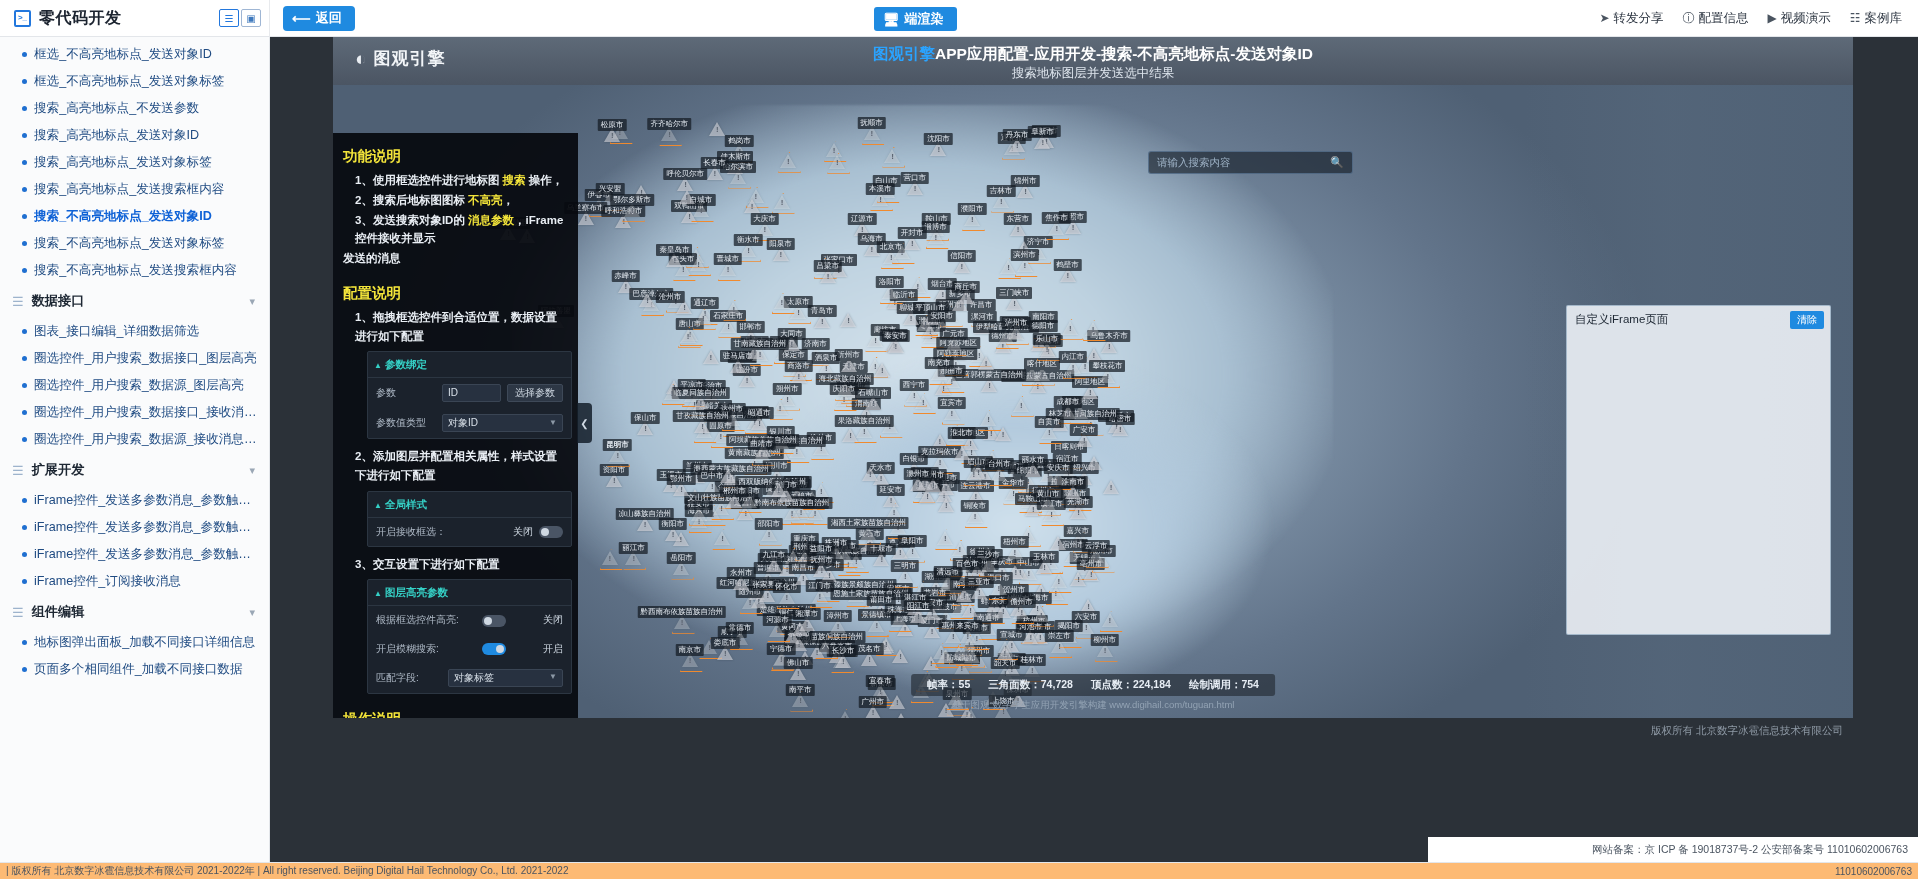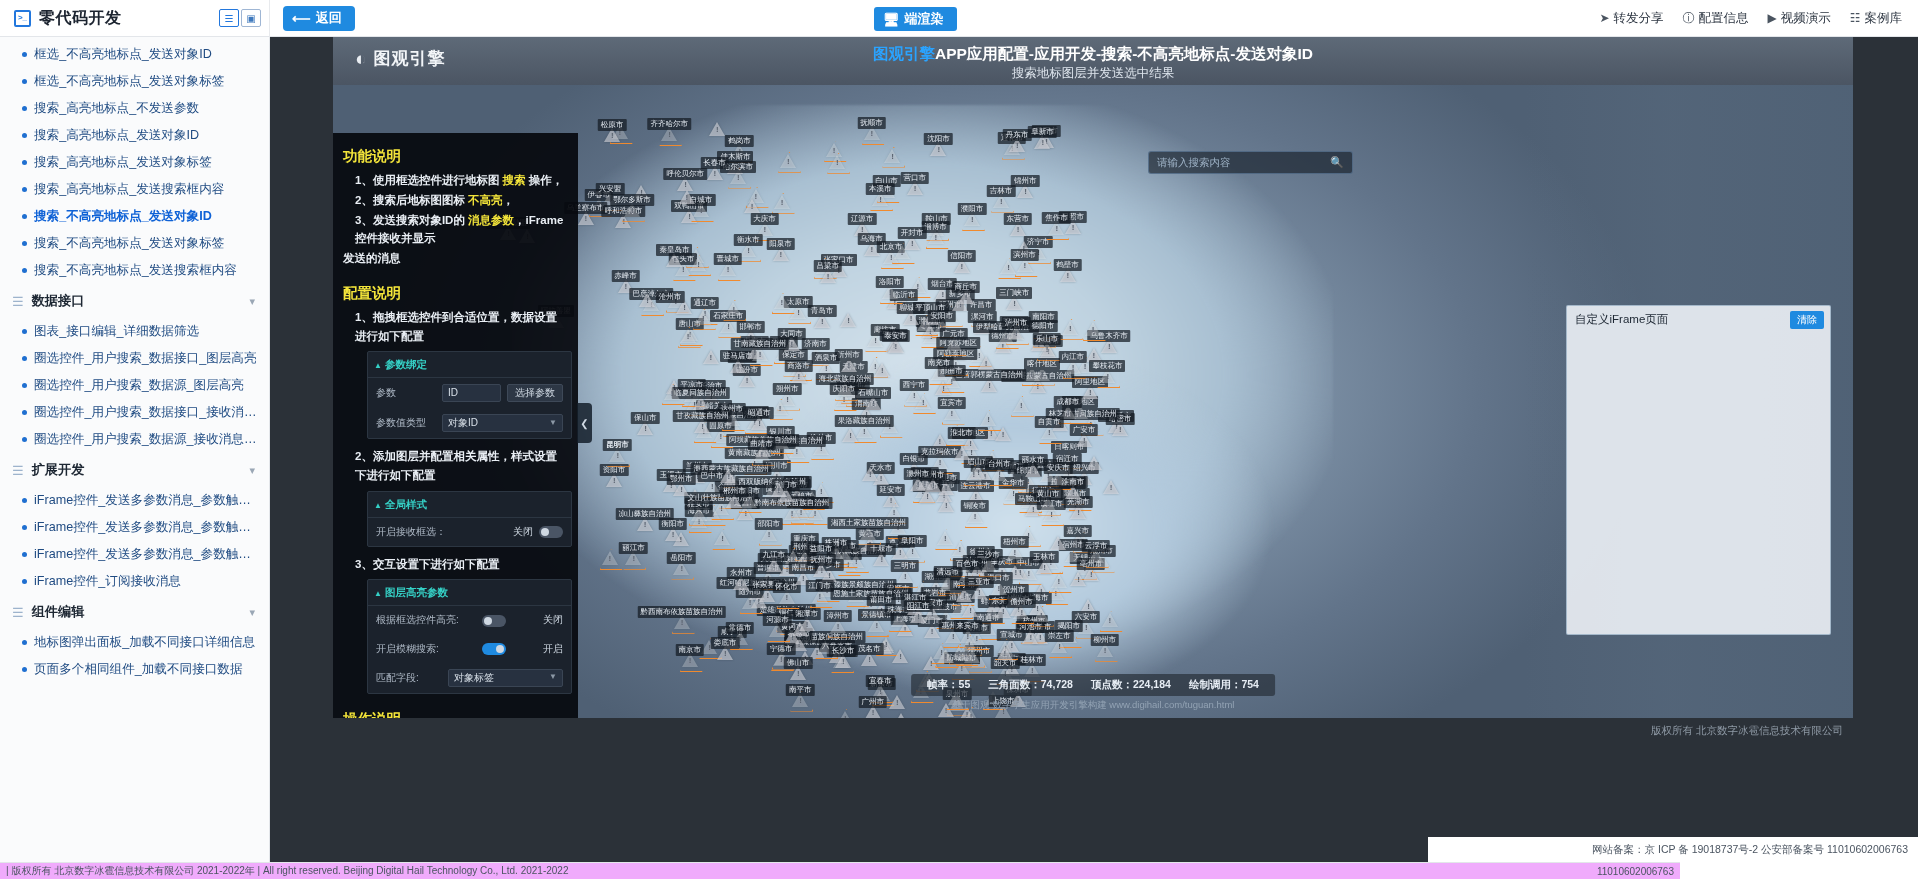--- a/index.html
+++ b/index.html
@@ -238,22 +238,22 @@
   }
 
   .canvas-footer {
     position: absolute; left: 63px; top: 681px; width: 1520px; height: 26px;
     background: #2b3138; color: #8f9aa6; font-size: 10.5px;
     display: flex; align-items: center; justify-content: flex-end; padding-right: 10px;
   }
 
   
   .site-bar {
-    position: absolute; left: 0; top: 862px; width: 1680px; height: 17px;
-    background: #f0abfc; border-top: 1px solid #e3e6ea;
+    position: absolute; left: 0; top: 862px; width: 1918px; height: 17px;
+    background: #fdba74; border-top: 1px solid #e3e6ea;
     display: flex; align-items: center; font-size: 10px; color: #4a5460;
   }
   .site-bar .left { padding-left: 6px; }
   .site-bar .right { margin-left: auto; padding-right: 6px; }
   .beian {
     position: absolute; right: 0; top: 800px; width: 490px; height: 26px;
     display: flex; align-items: center; justify-content: flex-end;
     font-size: 10.5px; color: #4a5460; padding-right: 10px; background: #fff;
   }
   .white-strip {

